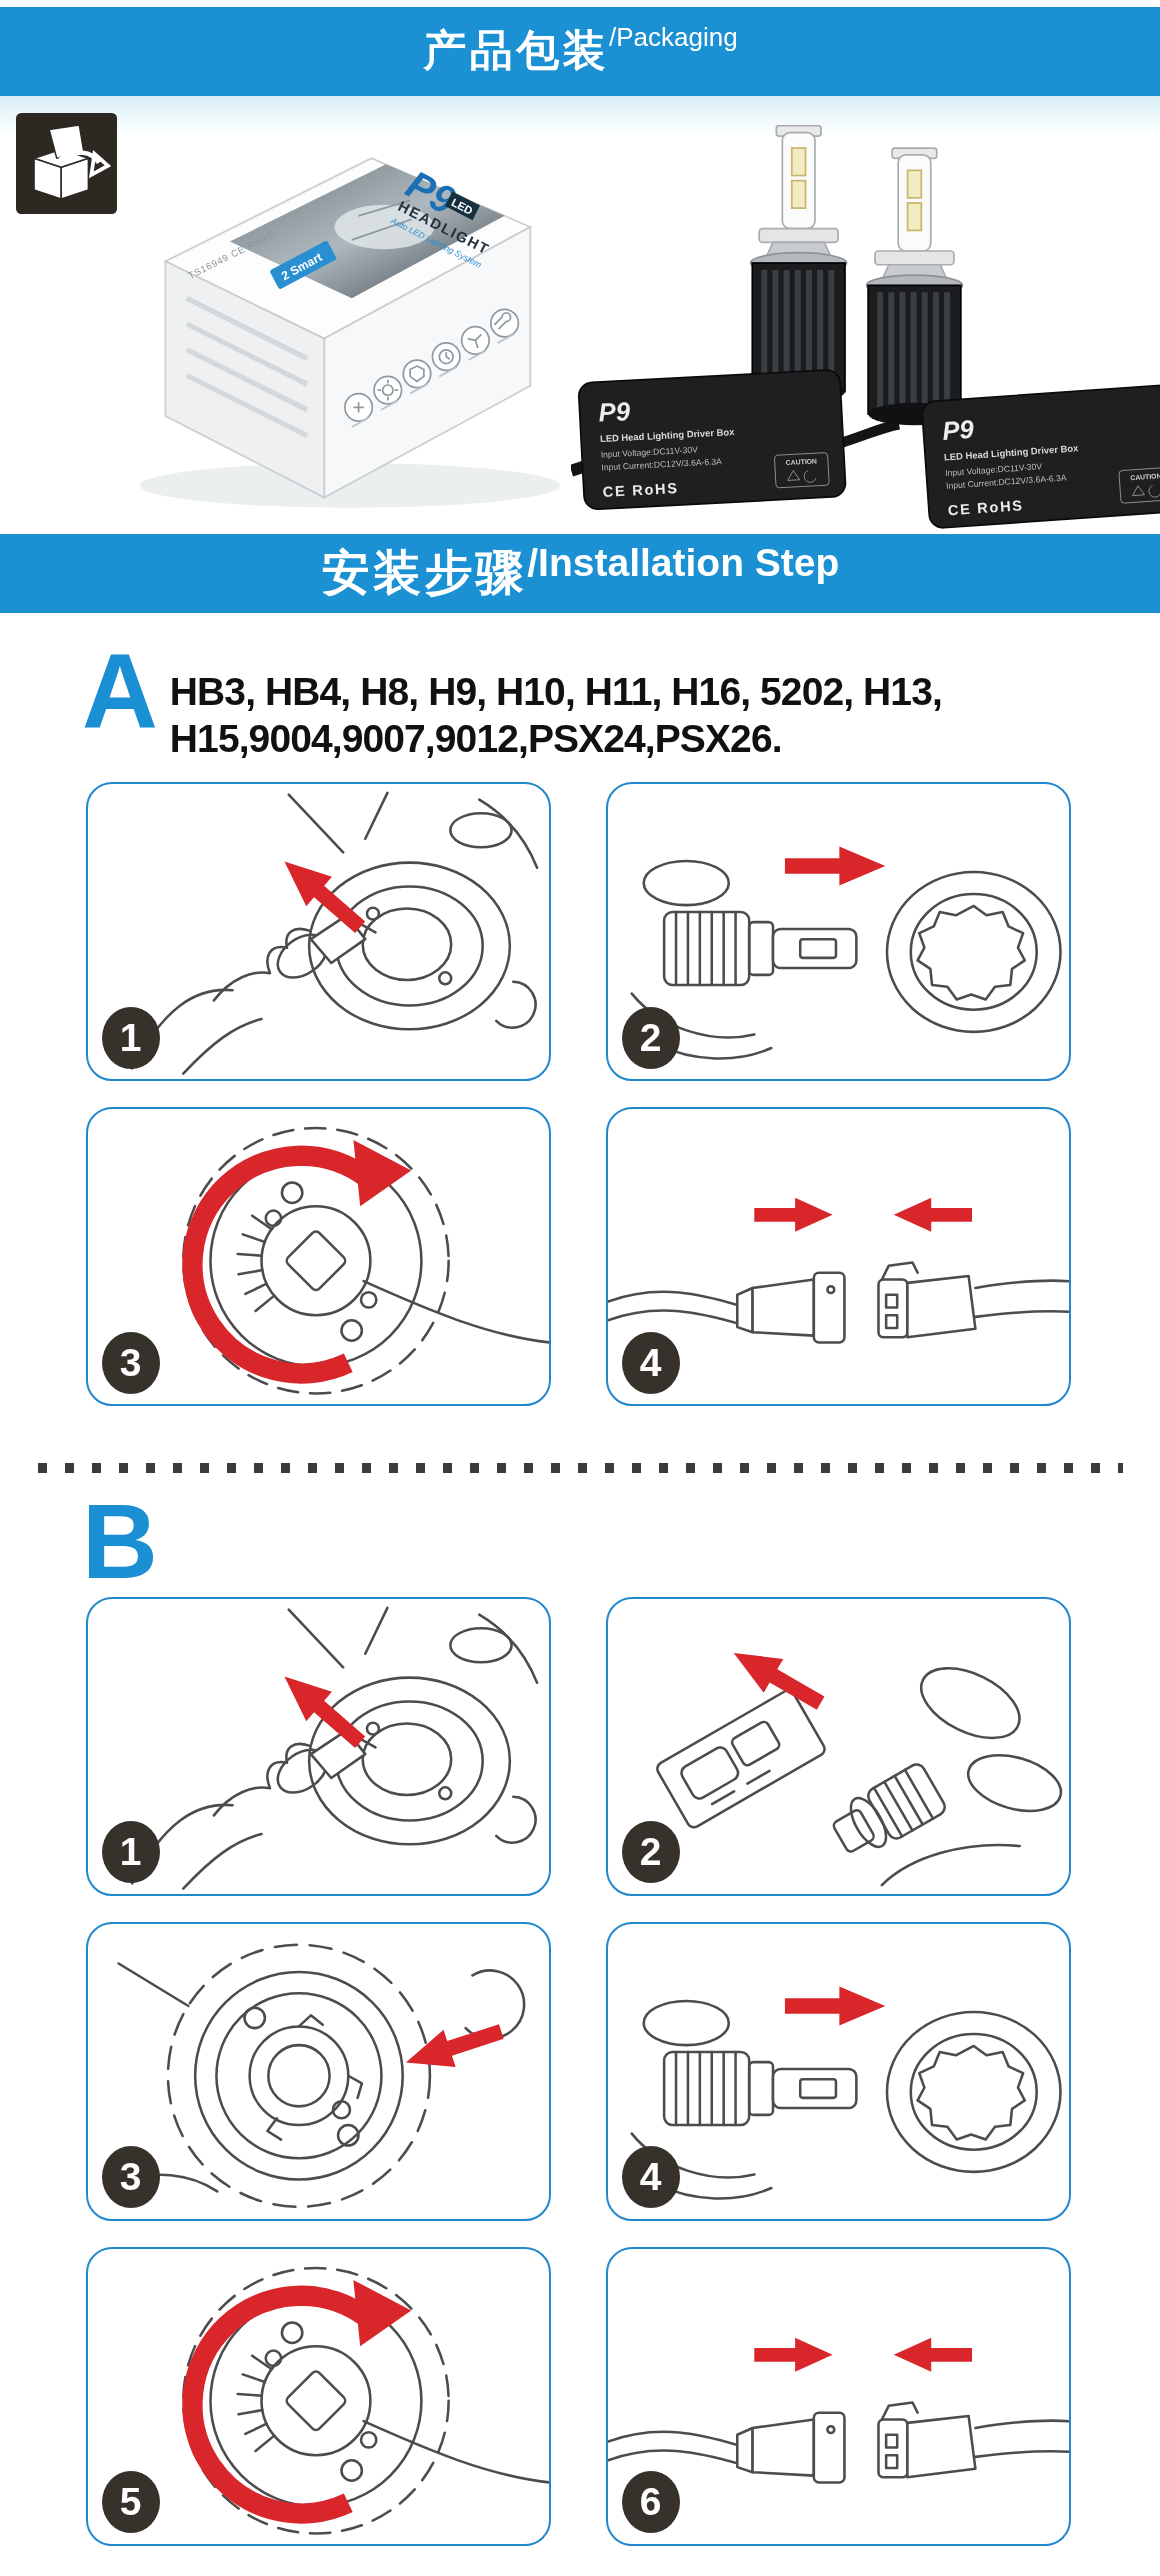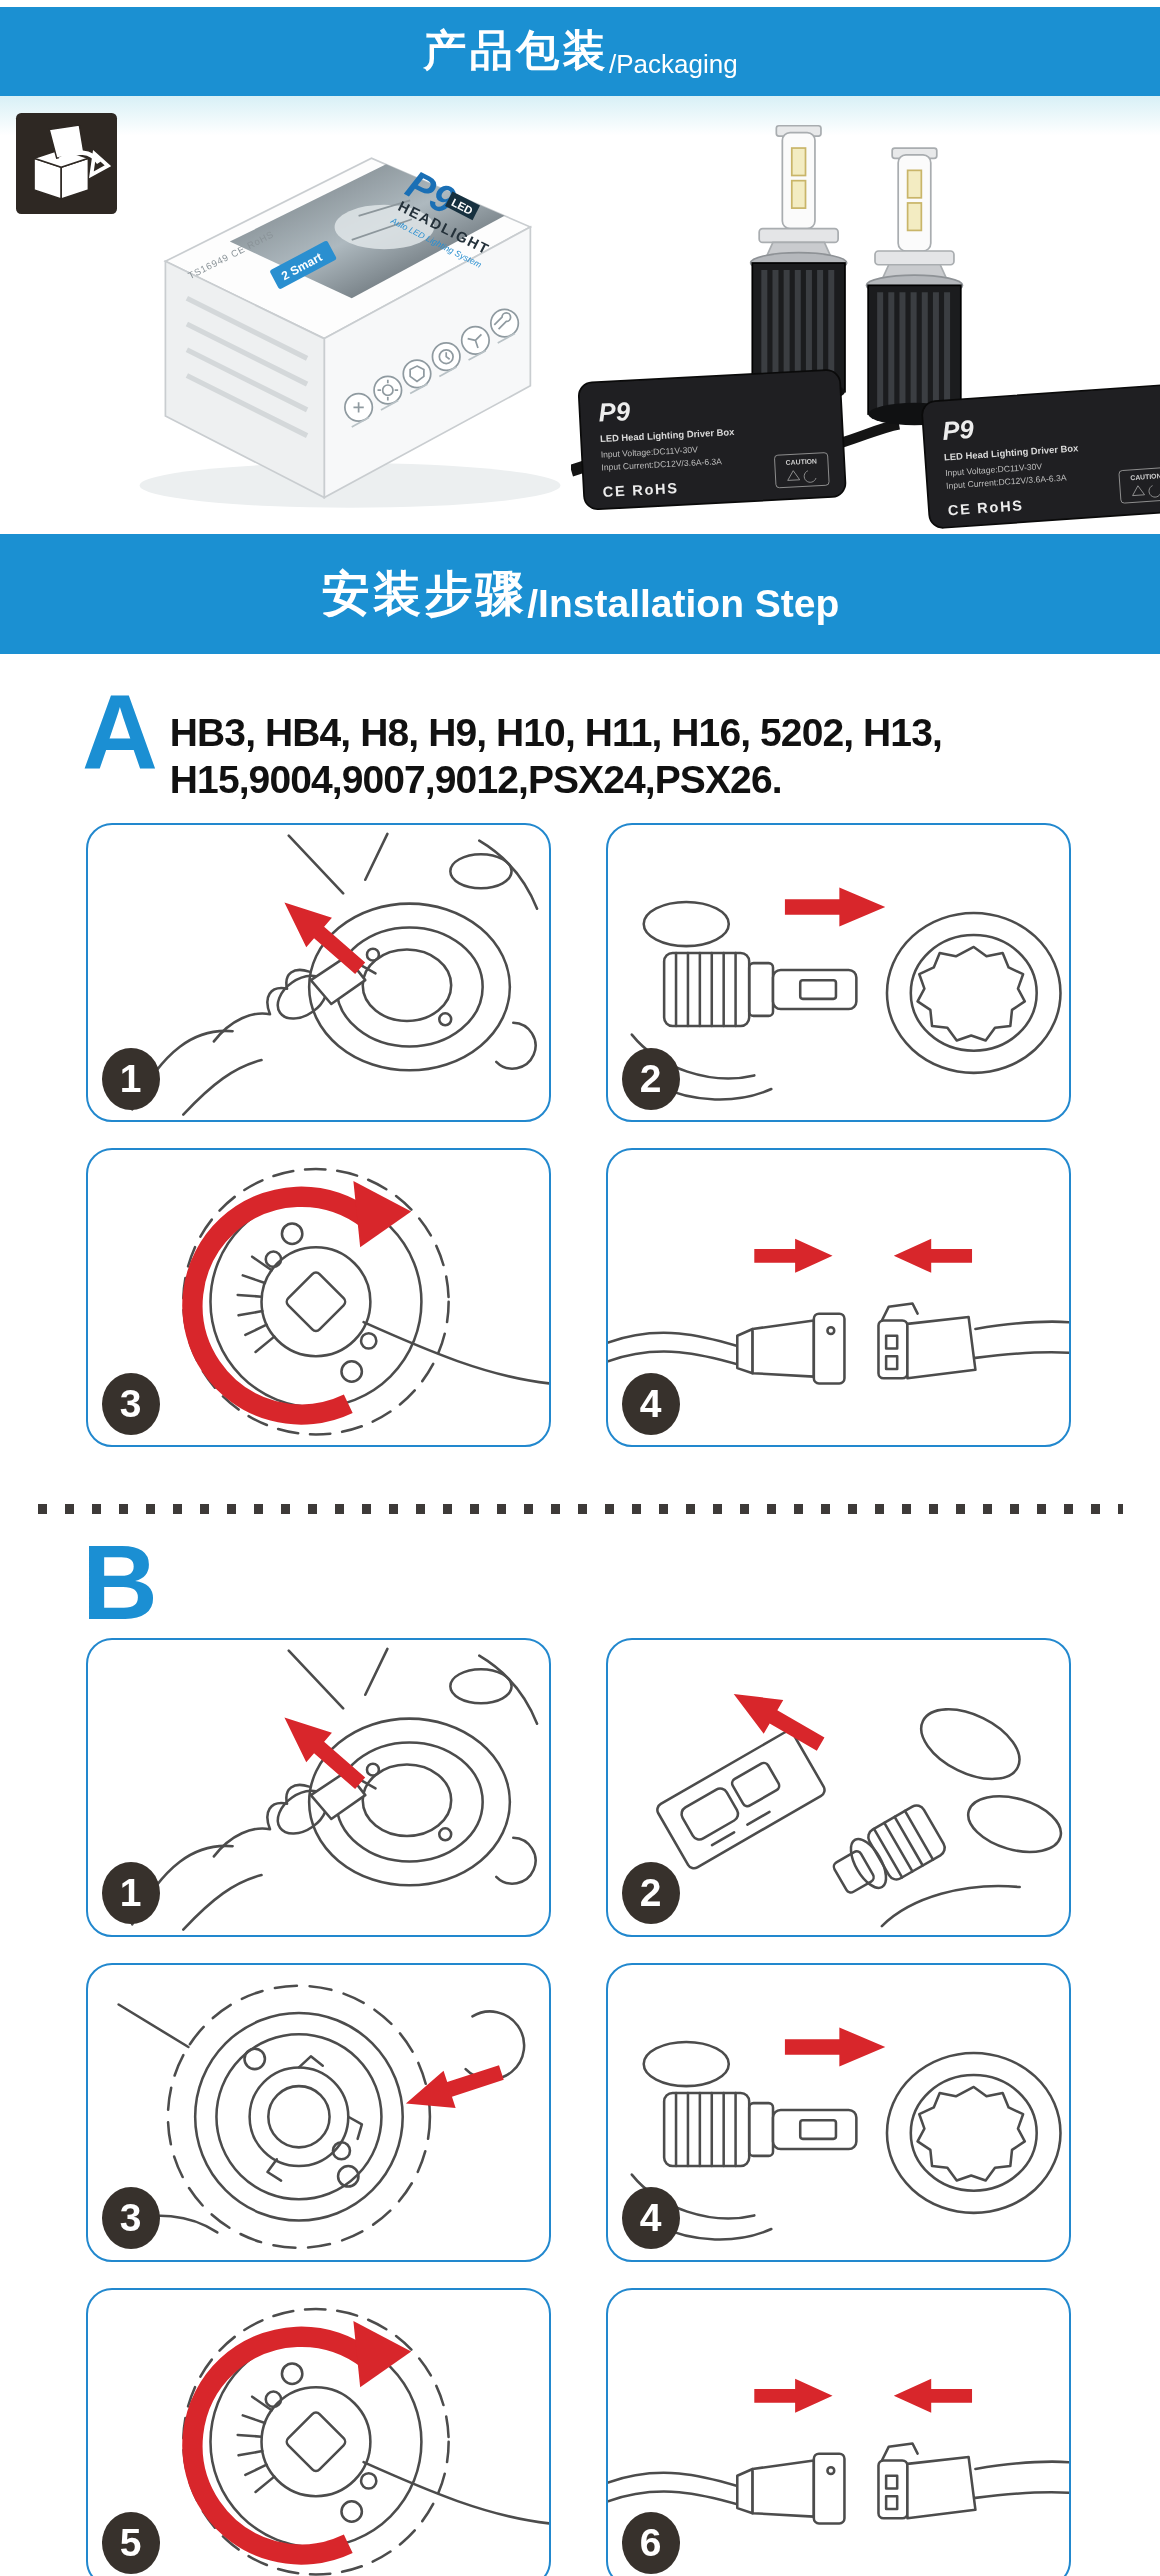--- a/index.html
+++ b/index.html
@@ -1,21 +1,21 @@
 <!DOCTYPE html>
 <html style="font-size:13.7px"><head>
 <meta charset="utf-8">
 <style>
   html,body{margin:0;padding:0;}
   body{width:1161px;height:2576px;overflow:hidden;background:#fff;
        font-family:"Liberation Sans", sans-serif;}
   .banner{background:#1b90d2;color:#fff;display:flex;align-items:center;justify-content:center;}
-  .banner-inner{display:flex;align-items:flex-end;}
+  .banner-inner{display:flex;align-items:flex-start;}
   .banner-packaging{margin-top:6.9px;height:89px;}
-  .banner-installation{height:120px;}
+  .banner-installation{height:79px;}
   .banner .zh{font-weight:bold;letter-spacing:3.4px;}
   .banner-packaging .zh{font-size:43px;}
   .banner-packaging .en{font-size:26px;font-weight:normal;}
   .banner-installation .zh{font-size:48px;}
   .banner-installation .en{font-size:39px;font-weight:bold;}
 
   .photo-section{position:relative;height:438px;
     background:linear-gradient(180deg,#d8f0f6 0%,#ffffff 9%,#ffffff 100%);}
   .unbox{position:absolute;left:15.5px;top:17px;width:101px;height:101px;background:#2e2823;
     border-radius:5.2px;display:flex;align-items:center;justify-content:center;}

